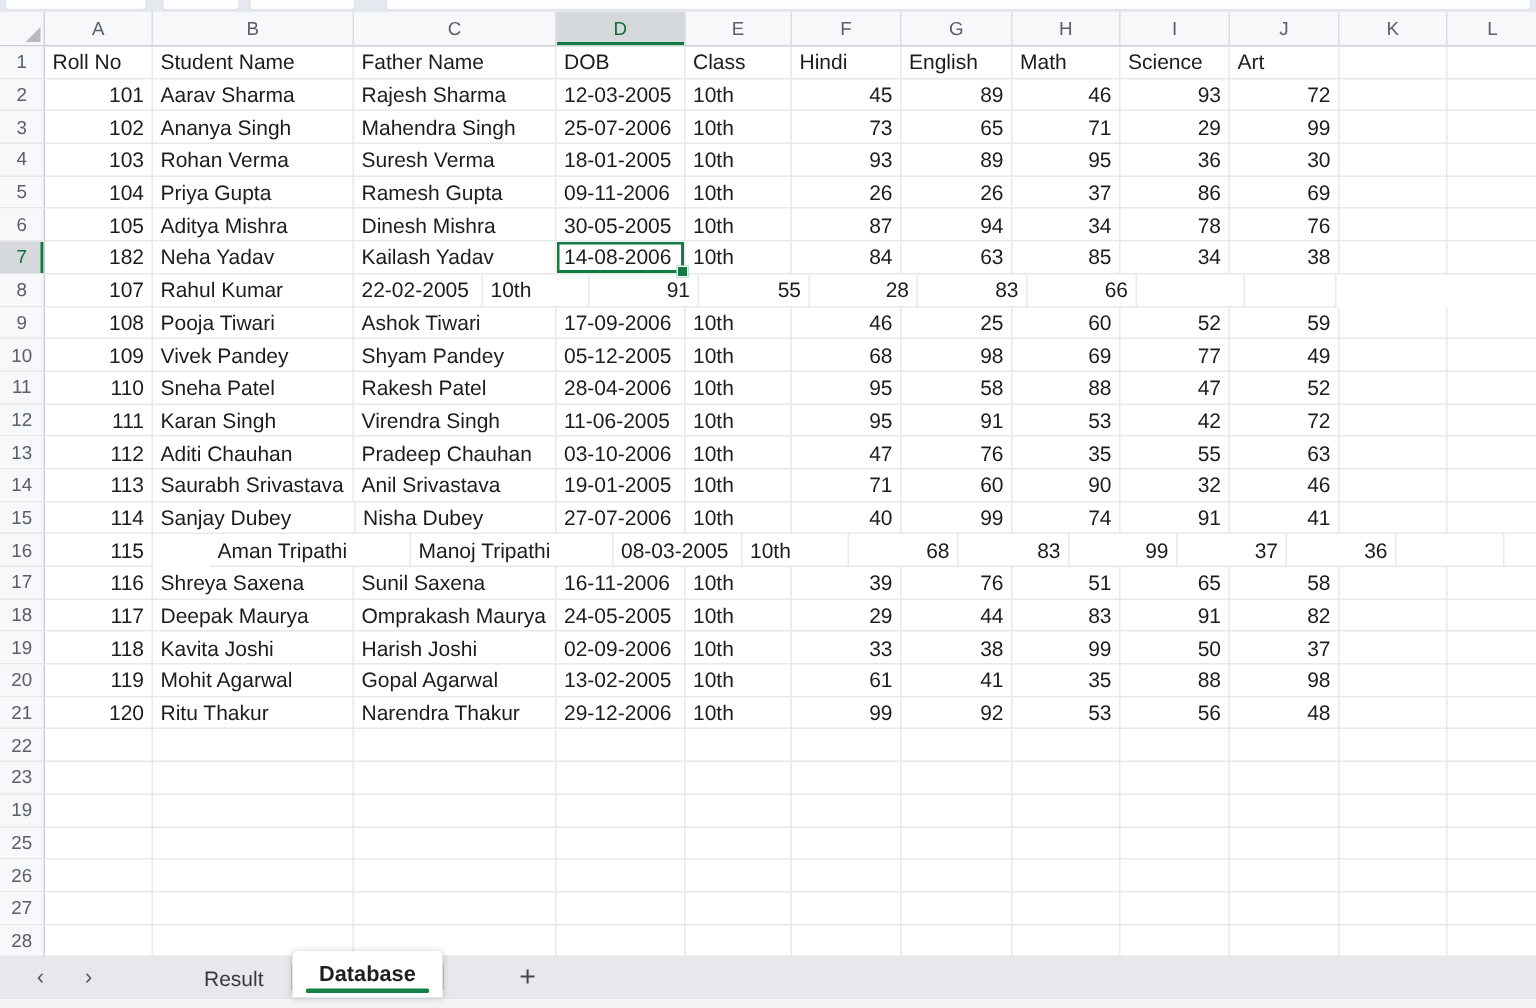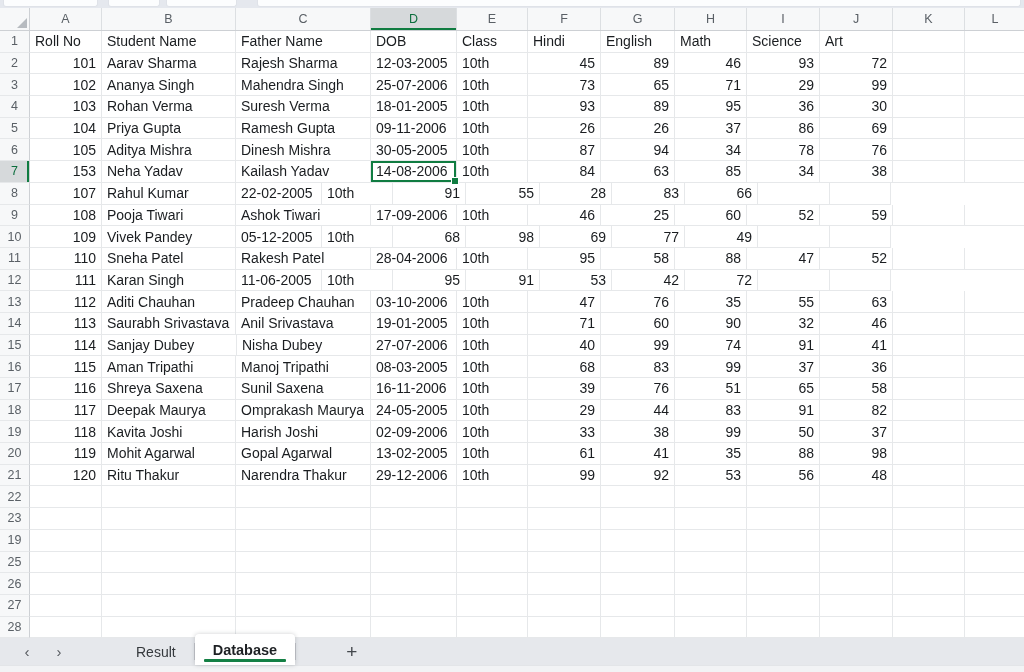--- a/index.html
+++ b/index.html
@@ -184,21 +184,21 @@
           <div class="cell right" style="width: 73px;">87</div>
           <div class="cell right" style="width: 74px;">94</div>
           <div class="cell right" style="width: 72px;">34</div>
           <div class="cell right" style="width: 73px;">78</div>
           <div class="cell right" style="width: 73px;">76</div>
           <div class="cell" style="width: 72px;"></div>
           <div class="cell" style="width: 61px;"></div>
         </div>
         <div class="grid-row">
           <div class="row-h sel">7</div>
-          <div class="cell right" style="width: 72px;">153</div>
+          <div class="cell right" style="width: 72px;">182</div>
           <div class="cell" style="width: 134px;">Neha Yadav</div>
           <div class="cell" style="width: 135px;">Kailash Yadav</div>
           <div class="cell sel-cell" style="width: 86px;">14-08-2006<div class="fill-handle"></div></div>
           <div class="cell" style="width: 71px;">10th</div>
           <div class="cell right" style="width: 73px;">84</div>
           <div class="cell right" style="width: 74px;">63</div>
           <div class="cell right" style="width: 72px;">85</div>
           <div class="cell right" style="width: 73px;">34</div>
           <div class="cell right" style="width: 73px;">38</div>
           <div class="cell" style="width: 72px;"></div>
@@ -230,20 +230,21 @@
           <div class="cell right" style="width: 72px;">60</div>
           <div class="cell right" style="width: 73px;">52</div>
           <div class="cell right" style="width: 73px;">59</div>
           <div class="cell" style="width: 72px;"></div>
           <div class="cell" style="width: 61px;"></div>
         </div>
         <div class="grid-row">
           <div class="row-h">10</div>
           <div class="cell right" style="width: 72px;">109</div>
           <div class="cell" style="width: 134px;">Vivek Pandey</div>
+          <div class="cell" style="width: 135px;">Shyam Pandey</div>
           <div class="cell" style="width: 86px;">05-12-2005</div>
           <div class="cell" style="width: 71px;">10th</div>
           <div class="cell right" style="width: 73px;">68</div>
           <div class="cell right" style="width: 74px;">98</div>
           <div class="cell right" style="width: 72px;">69</div>
           <div class="cell right" style="width: 73px;">77</div>
           <div class="cell right" style="width: 73px;">49</div>
           <div class="cell" style="width: 72px;"></div>
           <div class="cell" style="width: 61px;"></div>
         </div>
@@ -259,20 +260,21 @@
           <div class="cell right" style="width: 72px;">88</div>
           <div class="cell right" style="width: 73px;">47</div>
           <div class="cell right" style="width: 73px;">52</div>
           <div class="cell" style="width: 72px;"></div>
           <div class="cell" style="width: 61px;"></div>
         </div>
         <div class="grid-row">
           <div class="row-h">12</div>
           <div class="cell right" style="width: 72px;">111</div>
           <div class="cell" style="width: 134px;">Karan Singh</div>
+          <div class="cell" style="width: 135px;">Virendra Singh</div>
           <div class="cell" style="width: 86px;">11-06-2005</div>
           <div class="cell" style="width: 71px;">10th</div>
           <div class="cell right" style="width: 73px;">95</div>
           <div class="cell right" style="width: 74px;">91</div>
           <div class="cell right" style="width: 72px;">53</div>
           <div class="cell right" style="width: 73px;">42</div>
           <div class="cell right" style="width: 73px;">72</div>
           <div class="cell" style="width: 72px;"></div>
           <div class="cell" style="width: 61px;"></div>
         </div>
@@ -317,21 +319,21 @@
           <div class="cell right" style="width: 74px;">99</div>
           <div class="cell right" style="width: 72px;">74</div>
           <div class="cell right" style="width: 73px;">91</div>
           <div class="cell right" style="width: 73px;">41</div>
           <div class="cell" style="width: 72px;"></div>
           <div class="cell" style="width: 61px;"></div>
         </div>
         <div class="grid-row">
           <div class="row-h">16</div>
           <div class="cell right" style="width: 72px; text-align: center;">115</div>
-          <div class="cell" style="width: 134px;">Aman Tripathi</div>
+          <div class="cell" style="width: 134px; margin-left: 38px;">Aman Tripathi</div>
           <div class="cell" style="width: 135px;">Manoj Tripathi</div>
           <div class="cell" style="width: 86px;">08-03-2005</div>
           <div class="cell" style="width: 71px;">10th</div>
           <div class="cell right" style="width: 73px;">68</div>
           <div class="cell right" style="width: 74px;">83</div>
           <div class="cell right" style="width: 72px;">99</div>
           <div class="cell right" style="width: 73px;">37</div>
           <div class="cell right" style="width: 73px;">36</div>
           <div class="cell" style="width: 72px;"></div>
           <div class="cell" style="width: 61px;"></div>

